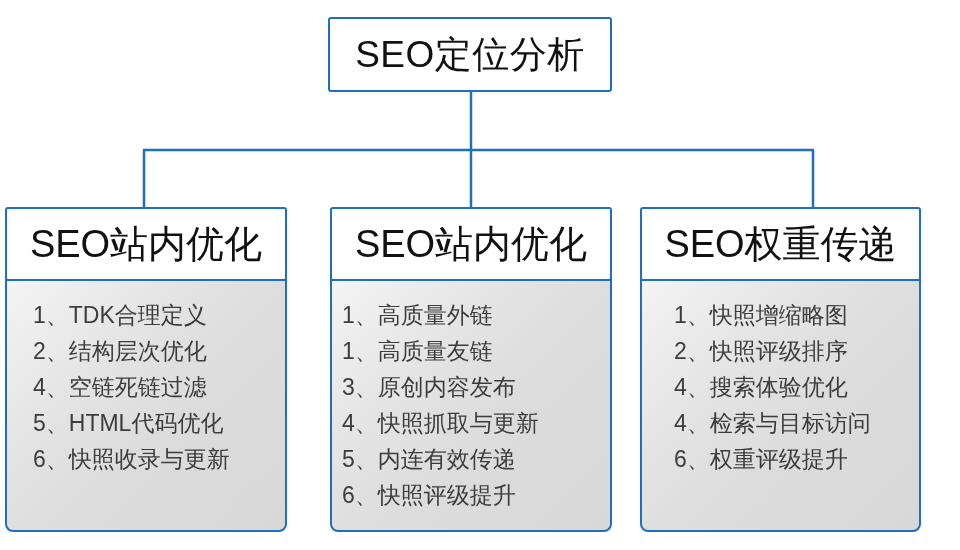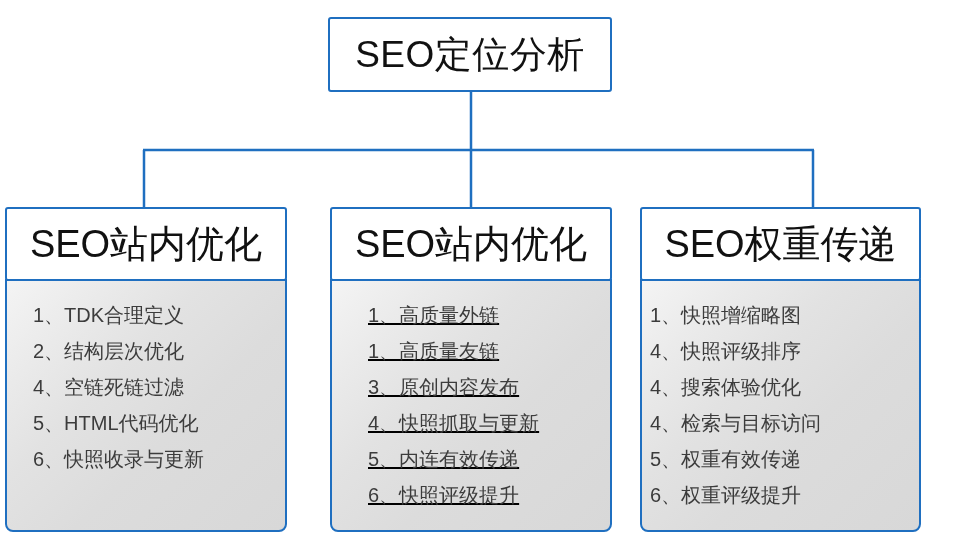--- a/index.html
+++ b/index.html
@@ -95,33 +95,33 @@
     display: flex;
     flex-direction: column;
     align-items: flex-start;
   }
   .branch-body .item-list {
     list-style: none;
     margin: 0;
     padding: 0 0 0 26px;
   }
   .branch-body .item-list li {
-    font-size: 20px;
+    font-size: 23px;
     line-height: 36px;
     color: #3c3c3c;
     white-space: nowrap;
   }
 
   
   #branch-0 { left: 5px;   width: 282px; }
   #branch-1 { left: 330px; width: 282px; }
   #branch-2 { left: 640px; width: 281px; }
 
-  #branch-1 .item-list { padding-left: 36px; text-decoration: underline; }
-  #branch-2 .item-list { padding-left: 8px; }
+  #branch-1 .item-list { padding-left: 10px; }
+  #branch-2 .item-list { padding-left: 32px; }
 </style>
 </head>
 <body>
 
 <div id="diagram-canvas">
 
   <svg id="connector-layer" width="960" height="550" viewBox="0 0 960 550">
 
     <line x1="471" y1="92" x2="471" y2="150" stroke="#1f6fc0" stroke-width="2.5"></line>
 
@@ -169,22 +169,21 @@
     </div>
   </div>
 
   <div class="branch" id="branch-2">
     <div class="branch-header">
       <span class="header-text">SEO权重传递</span>
     </div>
     <div class="branch-body">
       <ul class="item-list">
         <li>1、快照增缩略图</li>
-        <li>4、快照评级排序</li>
+        <li>2、快照评级排序</li>
         <li>4、搜索体验优化</li>
         <li>4、检索与目标访问</li>
-        <li>5、权重有效传递</li>
         <li>6、权重评级提升</li>
       </ul>
     </div>
   </div>
 
 </div>
 
 </body></html>

